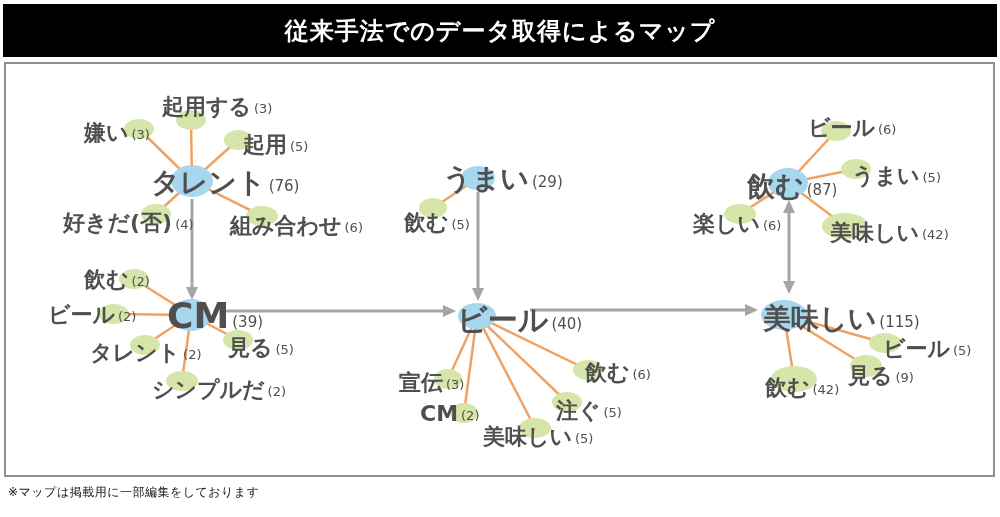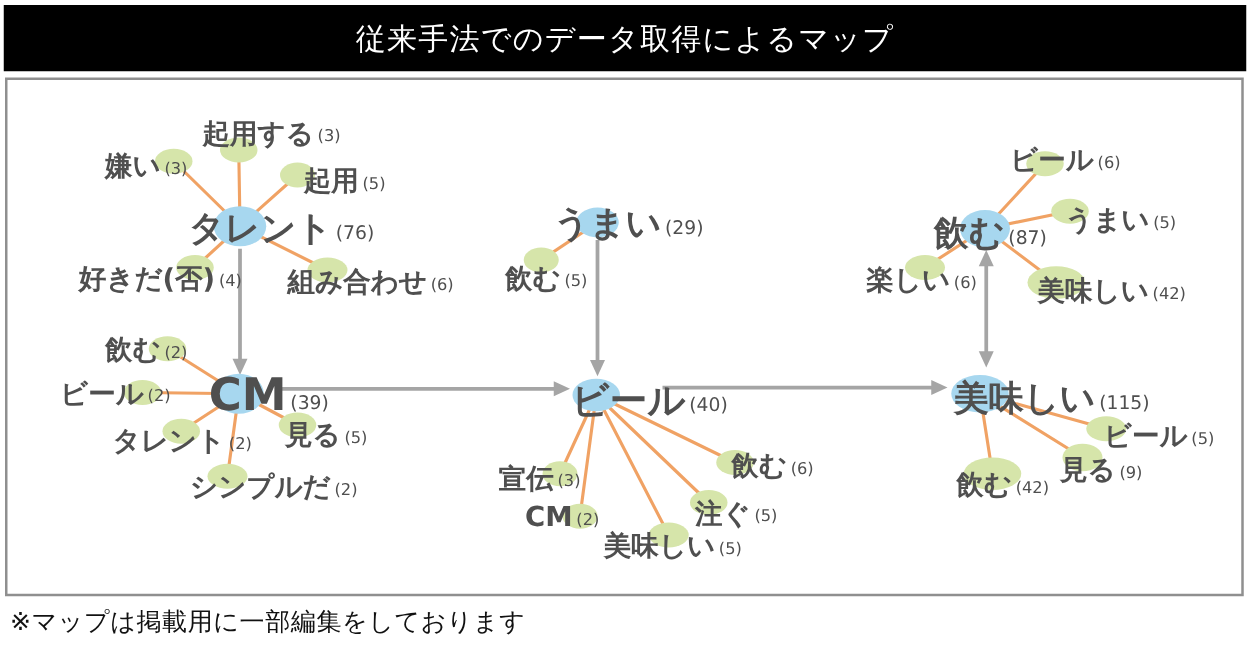--- a/index.html
+++ b/index.html
@@ -1,22 +1,22 @@
 <!DOCTYPE html>
 <html><head>
 <meta charset="utf-8">
 <style>
   html,body{margin:0;padding:0;overflow:hidden;background:#ffffff;}
   body{width:1000px;height:517px;position:relative;font-family:"DejaVu Sans","Liberation Sans",sans-serif;}
   .header{position:absolute;left:3px;top:4px;width:994px;height:53px;background:#000000;display:flex;align-items:center;justify-content:center;}
-  .header .title{color:#ffffff;font-size:24px;font-weight:normal;letter-spacing:1px;}
+  .header .title{color:#ffffff;font-size:24px;font-weight:bold;letter-spacing:1px;}
   .map-box{position:absolute;left:4px;top:62px;width:991px;height:415px;border:2px solid #8f8f8f;box-sizing:border-box;background:#ffffff;}
   svg.net{position:absolute;left:0;top:0;width:1000px;height:517px;pointer-events:none;}
   svg.net text{font-family:"DejaVu Sans","Liberation Sans",sans-serif;}
-  .footer{position:absolute;left:8px;top:484px;font-size:20px;color:#111111;letter-spacing:0.5px;}
+  .footer{position:absolute;left:8px;top:484px;font-size:12px;color:#111111;letter-spacing:0.5px;}
 </style>
 </head>
 <body>
 
 <div class="header">
   <span class="title">従来手法でのデータ取得によるマップ</span>
 </div>
 
 <div class="map-box"></div>
 

